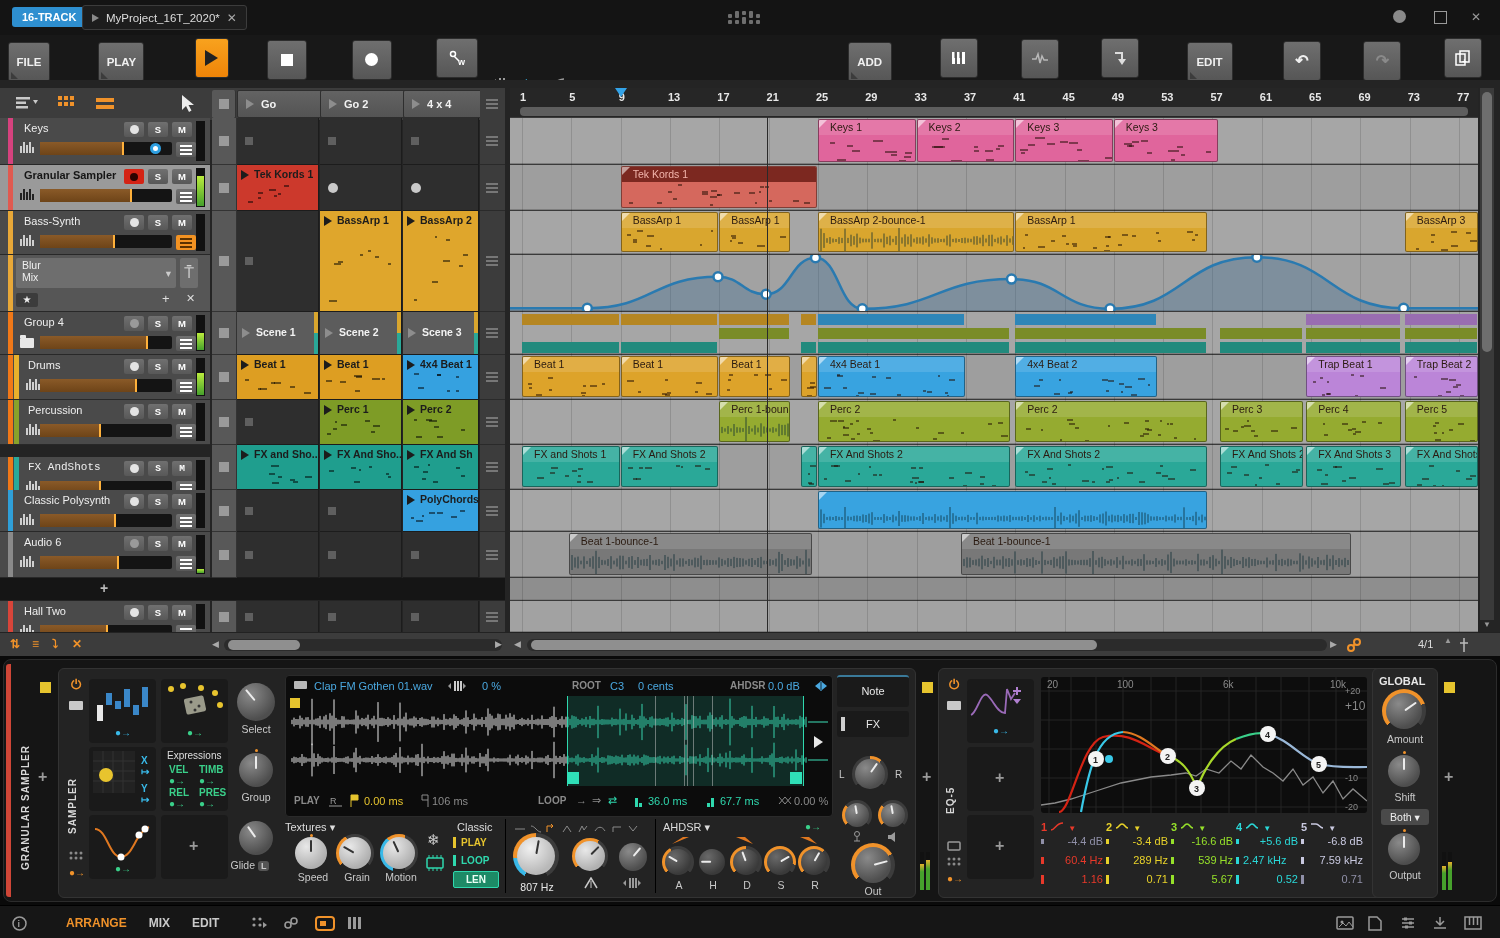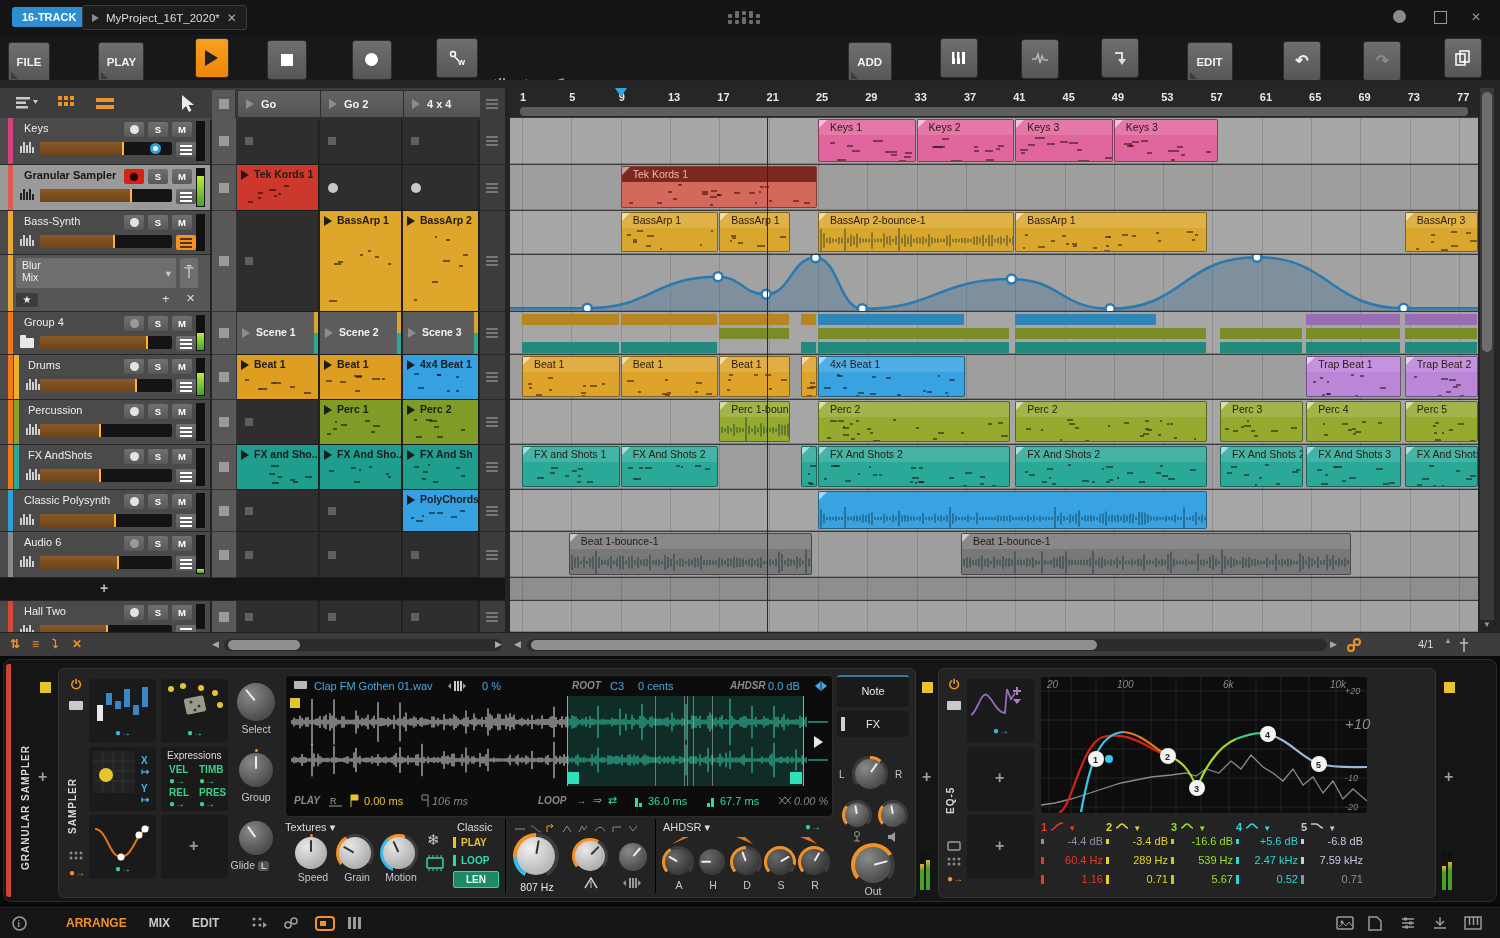--- a/index.html
+++ b/index.html
@@ -101,21 +101,21 @@
   .vlabel{position:absolute;writing-mode:vertical-rl;transform:rotate(180deg);font-size:10px;font-weight:bold;
       color:#d8d8d8;letter-spacing:1px;}
   .tile{position:absolute;background:#1a1a1a;border-radius:4px;}
   .knob{position:absolute;}
   .knob .ring{position:absolute;border-radius:50%;}
   .knob .cap{position:absolute;border-radius:50%;background:radial-gradient(circle at 35% 30%,#8a8a8a,#4e4e4e 70%);}
   .knob .cap i{position:absolute;left:50%;top:8%;width:2px;height:38%;margin-left:-1px;background:#ececec;border-radius:1px;transform-origin:50% 110%;}
   .klab{position:absolute;font-size:10.5px;color:#c9c9c9;text-align:center;}
   .wavepanel{position:absolute;background:#0c0c0c;border-radius:4px;border:1px solid #2a2a2a;}
   .bluetxt{color:#4aa8e0;}
-  .dimtxt{color:#8a8a8a;font-style:italic;}
+  .dimtxt{color:#8a8a8a;}
   .yellowtxt{color:#e6c42e;}
   .tealtxt{color:#2fd8ae;}
   .sqyellow{position:absolute;width:11px;height:11px;background:#e6c42e;}
   .plusbtn{position:absolute;color:#9a9a9a;font-size:16px;font-weight:bold;}
   .eqnum{font-weight:bold;font-size:11px;}
   .bandrow{position:absolute;font-size:11px;display:flex;align-items:center;}
   .bmini{width:3px;height:9px;margin-right:4px;}
   .footer{left:0;top:905px;width:1500px;height:33px;background:#161616;border-top:1px solid #000;
       display:flex;align-items:center;gap:0;}
   .fview{font-size:12px;font-weight:bold;color:#c9c9c9;margin-right:22px;}
@@ -440,21 +440,21 @@
         <div class="volbar" style="left: 40px; top: 24px; width: 132px;">
           <i style="width: 59px;"></i>
           <b style="left: 59px;"></b>
         </div>
         <div class="hamb" style="left: 176px; top: 24px;">
           <i></i>
           <i></i>
           <i></i>
         </div>
       </div>
-      <div class="abs trk" style="top: 445px; height: 44px;">
+      <div class="abs trk" style="top: 457px; height: 44px; font-family: Liberation Mono, monospace;">
         <div class="cstrip" style="left: 8px; background: rgb(240, 120, 24);"></div>
         <div class="cstrip" style="left: 14px; background: rgb(42, 169, 154);"></div>
         <div class="tname" style="left: 28px;">FX AndShots</div>
         <div class="rsm" style="left: 124px; top: 4px;">
           <div class="dot"></div>
         </div>
         <div class="rsm" style="left: 148px; top: 4px;">S</div>
         <div class="rsm" style="left: 172px; top: 4px;">M</div>
         <div class="meterv" style="left: 196px; top: 3px; height: 38px;"></div>
         <div class="ticon" style="left: 26px; top: 24px; height: 11px;">
@@ -1123,20 +1123,38 @@
         <div class="abs" style="left: 104.23px; top: 33.3421px; width: 3.09017px; height: 2px; background: rgba(30, 10, 0, 0.5);"></div>
         <div class="abs" style="left: 23.7974px; top: 29.7878px; width: 4.68591px; height: 2px; background: rgba(30, 10, 0, 0.5);"></div>
         <div class="abs" style="left: 78.0122px; top: 36.5714px; width: 4.32564px; height: 2px; background: rgba(30, 10, 0, 0.5);"></div>
         <div class="abs" style="left: 53.188px; top: 18.8596px; width: 4.09268px; height: 2px; background: rgba(30, 10, 0, 0.5);"></div>
         <div class="abs" style="left: 5.55799px; top: 29.8192px; width: 6.07037px; height: 2px; background: rgba(30, 10, 0, 0.5);"></div>
         <div class="abs" style="left: 126.316px; top: 34.6167px; width: 2.34204px; height: 2px; background: rgba(30, 10, 0, 0.5);"></div>
         <div class="abs" style="left: 66.8141px; top: 20.4188px; width: 4.99102px; height: 2px; background: rgba(30, 10, 0, 0.5);"></div>
         <div class="abs" style="left: 18.2469px; top: 18.3923px; width: 6.10065px; height: 2px; background: rgba(30, 10, 0, 0.5);"></div>
         <div class="abs" style="left: 36.8473px; top: 37.7037px; width: 2.75427px; height: 2px; background: rgba(30, 10, 0, 0.5);"></div>
       </div>
+      <div class="aclip" style="left: 505.2px; top: 268px; width: 142.028px; height: 41px; background: rgb(56, 163, 224);">
+        <div class="ct">4x4 Beat 2</div>
+        <div class="abs" style="left: 42.4309px; top: 21.5197px; width: 2.03519px; height: 2px; background: rgba(30, 10, 0, 0.5);"></div>
+        <div class="abs" style="left: 92.2566px; top: 23.007px; width: 6.02677px; height: 2px; background: rgba(30, 10, 0, 0.5);"></div>
+        <div class="abs" style="left: 109.274px; top: 29.3323px; width: 6.81233px; height: 2px; background: rgba(30, 10, 0, 0.5);"></div>
+        <div class="abs" style="left: 17.6343px; top: 27.6622px; width: 6.4752px; height: 2px; background: rgba(30, 10, 0, 0.5);"></div>
+        <div class="abs" style="left: 131.571px; top: 27.1634px; width: 2.09872px; height: 2px; background: rgba(30, 10, 0, 0.5);"></div>
+        <div class="abs" style="left: 115.179px; top: 37.0026px; width: 5.76623px; height: 2px; background: rgba(30, 10, 0, 0.5);"></div>
+        <div class="abs" style="left: 22.6358px; top: 22.3464px; width: 4.56104px; height: 2px; background: rgba(30, 10, 0, 0.5);"></div>
+        <div class="abs" style="left: 38.1485px; top: 36.3615px; width: 5.56651px; height: 2px; background: rgba(30, 10, 0, 0.5);"></div>
+        <div class="abs" style="left: 85.8673px; top: 22.2145px; width: 5.86595px; height: 2px; background: rgba(30, 10, 0, 0.5);"></div>
+        <div class="abs" style="left: 89.9423px; top: 33.0722px; width: 2.54272px; height: 2px; background: rgba(30, 10, 0, 0.5);"></div>
+        <div class="abs" style="left: 104.552px; top: 34.1012px; width: 2.68013px; height: 2px; background: rgba(30, 10, 0, 0.5);"></div>
+        <div class="abs" style="left: 53.8469px; top: 34.4682px; width: 3.36152px; height: 2px; background: rgba(30, 10, 0, 0.5);"></div>
+        <div class="abs" style="left: 122.033px; top: 21.3397px; width: 6.67022px; height: 2px; background: rgba(30, 10, 0, 0.5);"></div>
+        <div class="abs" style="left: 103.233px; top: 25.8826px; width: 4.68958px; height: 2px; background: rgba(30, 10, 0, 0.5);"></div>
+        <div class="abs" style="left: 51.6245px; top: 35.2635px; width: 4.50291px; height: 2px; background: rgba(30, 10, 0, 0.5);"></div>
+      </div>
       <div class="aclip" style="left: 796.188px; top: 268px; width: 95.174px; height: 41px; background: rgb(187, 133, 216);">
         <div class="ct">Trap Beat 1</div>
         <div class="abs" style="left: 15.1216px; top: 36.6489px; width: 3.19357px; height: 2px; background: rgba(30, 10, 0, 0.5);"></div>
         <div class="abs" style="left: 44.1052px; top: 17.2057px; width: 2.84486px; height: 2px; background: rgba(30, 10, 0, 0.5);"></div>
         <div class="abs" style="left: 72.8963px; top: 30.1004px; width: 5.54014px; height: 2px; background: rgba(30, 10, 0, 0.5);"></div>
         <div class="abs" style="left: 52.9767px; top: 18.4998px; width: 3.36274px; height: 2px; background: rgba(30, 10, 0, 0.5);"></div>
         <div class="abs" style="left: 19.0022px; top: 35.5704px; width: 3.39598px; height: 2px; background: rgba(30, 10, 0, 0.5);"></div>
         <div class="abs" style="left: 5.62868px; top: 24.479px; width: 2.72321px; height: 2px; background: rgba(30, 10, 0, 0.5);"></div>
         <div class="abs" style="left: 47.512px; top: 38.3923px; width: 3.42775px; height: 2px; background: rgba(30, 10, 0, 0.5);"></div>
         <div class="abs" style="left: 12.9599px; top: 20.4768px; width: 2.59294px; height: 2px; background: rgba(30, 10, 0, 0.5);"></div>
@@ -1862,21 +1880,21 @@
               <text x="224" y="61" font-size="9" font-weight="bold" fill="#222">4</text>
             <circle cx="278" cy="87" r="8" fill="#f4f4f4"></circle>
               <text x="275" y="91" font-size="9" font-weight="bold" fill="#222">5</text>
           </g>
         </svg>
         <span class="abs dimtxt" style="left:6px;top:2px;font-size:10px;">20</span>
         <span class="abs dimtxt" style="left:76px;top:2px;font-size:10px;">100</span>
         <span class="abs dimtxt" style="left:182px;top:2px;font-size:10px;">6k</span>
         <span class="abs dimtxt" style="left:289px;top:2px;font-size:10px;">10k</span>
         <span class="abs dimtxt" style="left:304px;top:9px;font-size:9px;">+20</span>
-        <span class="abs dimtxt" style="left:304px;top:38px;font-size:15px;">+10</span>
+        <span class="abs dimtxt" style="left:304px;top:22px;font-size:12px;">+10</span>
         <span class="abs dimtxt" style="left:304px;top:96px;font-size:9px;">-10</span>
         <span class="abs dimtxt" style="left:304px;top:125px;font-size:9px;">-20</span>
       </div>
       <div id="eq-bands" class="abs" style="left:102px;top:148px;width:326px;height:76px;">
           <div class="abs" style="left: 0px; top: 0px; width: 64px; height: 14px;"><span class="eqnum" style="color:#e8392a">1</span><svg width="15" height="11" style="margin:0 3px;vertical-align:-1px;">
               <path d="M1 9 C5 9 6 2 13 2" fill="none" stroke="#e8392a" stroke-width="1.5"></path>
             </svg><span style="color:#e8392a;font-size:8px;">▼</span></div>
           <div class="bandrow" style="left: 0px; top: 18px; width: 62px;">
             <i class="bmini" style="background:#9090a8;height:5px"></i>
             <span style="color:#9090a8;flex:1;text-align:right;">-4.4 dB</span>
@@ -1921,21 +1939,21 @@
           </div>
           <div class="abs" style="left: 195px; top: 0px; width: 64px; height: 14px;"><span class="eqnum" style="color:#2ad8d8">4</span><svg width="15" height="11" style="margin:0 3px;vertical-align:-1px;">
               <path d="M1 7 C4 7 4 3 7 3 C10 3 10 7 13 7" fill="none" stroke="#2ad8d8" stroke-width="1.5"></path>
             </svg><span style="color:#2ad8d8;font-size:8px;">▼</span></div>
           <div class="bandrow" style="left: 195px; top: 18px; width: 62px;">
             <i class="bmini" style="background:#2ad8d8;height:5px"></i>
             <span style="color:#2ad8d8;flex:1;text-align:right;">+5.6 dB</span>
           </div>
           <div class="bandrow" style="left: 195px; top: 37px; width: 62px;">
             <i class="bmini" style="background:#2ad8d8;height:7px"></i>
-            <span style="color:#2ad8d8;flex:1;text-align:right;">2.47 kHz</span>
+            <span style="color:#2ad8d8;flex:1;">2.47 kHz</span>
           </div>
           <div class="bandrow" style="left: 195px; top: 56px; width: 62px;">
             <i class="bmini" style="background:#2ad8d8;height:9px"></i>
             <span style="color:#2ad8d8;flex:1;text-align:right;">0.52</span>
           </div>
           <div class="abs" style="left: 260px; top: 0px; width: 64px; height: 14px;"><span class="eqnum" style="color:#c9c9e0">5</span><svg width="15" height="11" style="margin:0 3px;vertical-align:-1px;">
               <path d="M1 3 L6 3 C9 3 10 7 13 7" fill="none" stroke="#c9c9e0" stroke-width="1.5"></path>
             </svg><span style="color:#c9c9e0;font-size:8px;">▼</span></div>
           <div class="bandrow" style="left: 260px; top: 18px; width: 62px;">
             <i class="bmini" style="background:#c9c9e0;height:5px"></i>
@@ -1945,20 +1963,45 @@
             <i class="bmini" style="background:#c9c9e0;height:7px"></i>
             <span style="color:#c9c9e0;flex:1;text-align:right;">7.59 kHz</span>
           </div>
           <div class="bandrow" style="left: 260px; top: 56px; width: 62px;">
             <i class="bmini" style="background:#9090a8;height:9px"></i>
             <span style="color:#9090a8;flex:1;text-align:right;">0.71</span>
           </div>
         </div>
     </div>
 
+    <div class="dbody" style="left:1372px;top:12px;width:64px;height:228px;background:#262626;">
+      <div class="abs" style="left:6px;top:6px;font-size:11px;font-weight:bold;color:#e8e8e8;">GLOBAL</div>
+      <div class="knob" style="left:13px;top:24px;">
+        <div class="ring" style="left:-4px;top:-4px;width:44px;height:44px;background:conic-gradient(from 230deg,#f0922a 0 200deg,#3c3c3c 200deg 260deg,transparent 260deg);"></div>
+        <div class="cap" style="width:36px;height:36px;">
+            <i style="transform:rotate(55deg);"></i>
+          </div>
+      </div>
+      <div class="klab" style="left:6px;top:64px;width:52px;">Amount</div>
+      <div class="knob" style="left:15px;top:86px;">
+        <div class="abs" style="left:15px;top:-4px;width:3px;height:3px;background:#f0922a;border-radius:50%;"></div>
+        <div class="cap" style="width:32px;height:32px;">
+            <i style="transform:rotate(0deg);"></i>
+          </div>
+      </div>
+      <div class="klab" style="left:6px;top:122px;width:52px;">Shift</div>
+      <div class="abs" style="left:8px;top:140px;width:48px;height:16px;background:#4a4a4a;border-radius:3px;text-align:center;font-size:10.5px;color:#eee;line-height:16px;"><span>Both</span> ▾</div>
+      <div class="knob" style="left:15px;top:164px;">
+        <div class="abs" style="left:15px;top:-4px;width:3px;height:3px;background:#f0922a;border-radius:50%;"></div>
+        <div class="cap" style="width:32px;height:32px;">
+            <i style="transform:rotate(0deg);"></i>
+          </div>
+      </div>
+      <div class="klab" style="left:6px;top:200px;width:52px;">Output</div>
+    </div>
 
     <div class="abs sqyellow" style="left:1444px;top:26px;"></div>
     <div class="plusbtn" style="left:1444px;top:112px;">+</div>
     <div class="abs" style="left:1442px;top:196px;width:4px;height:38px;background:#111;">
         <i class="abs" style="left:0;bottom:0;width:4px;height:24px;background:linear-gradient(#e8b02c,#46a12c 30%);"></i>
       </div>
     <div class="abs" style="left:1448px;top:196px;width:4px;height:38px;background:#111;">
         <i class="abs" style="left:0;bottom:0;width:4px;height:28px;background:linear-gradient(#e8b02c,#46a12c 30%);"></i>
       </div>
   </div>

